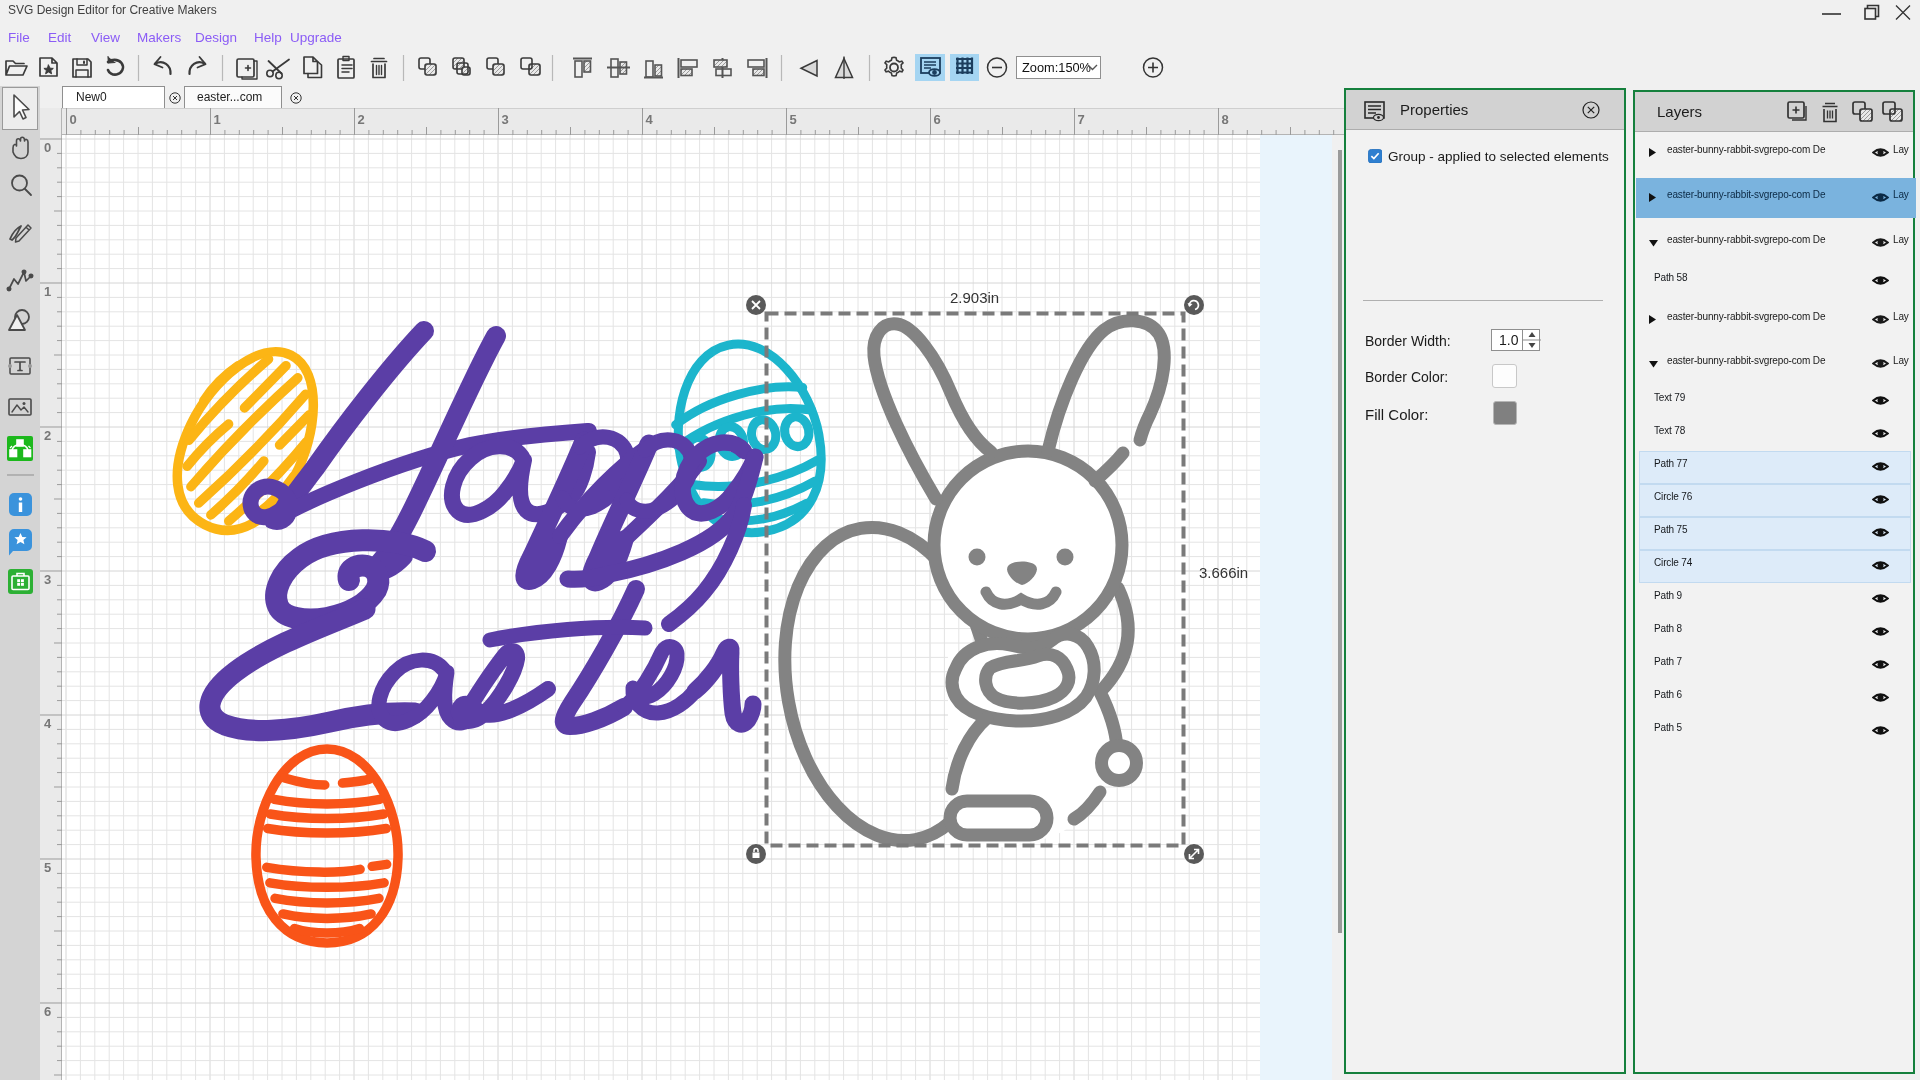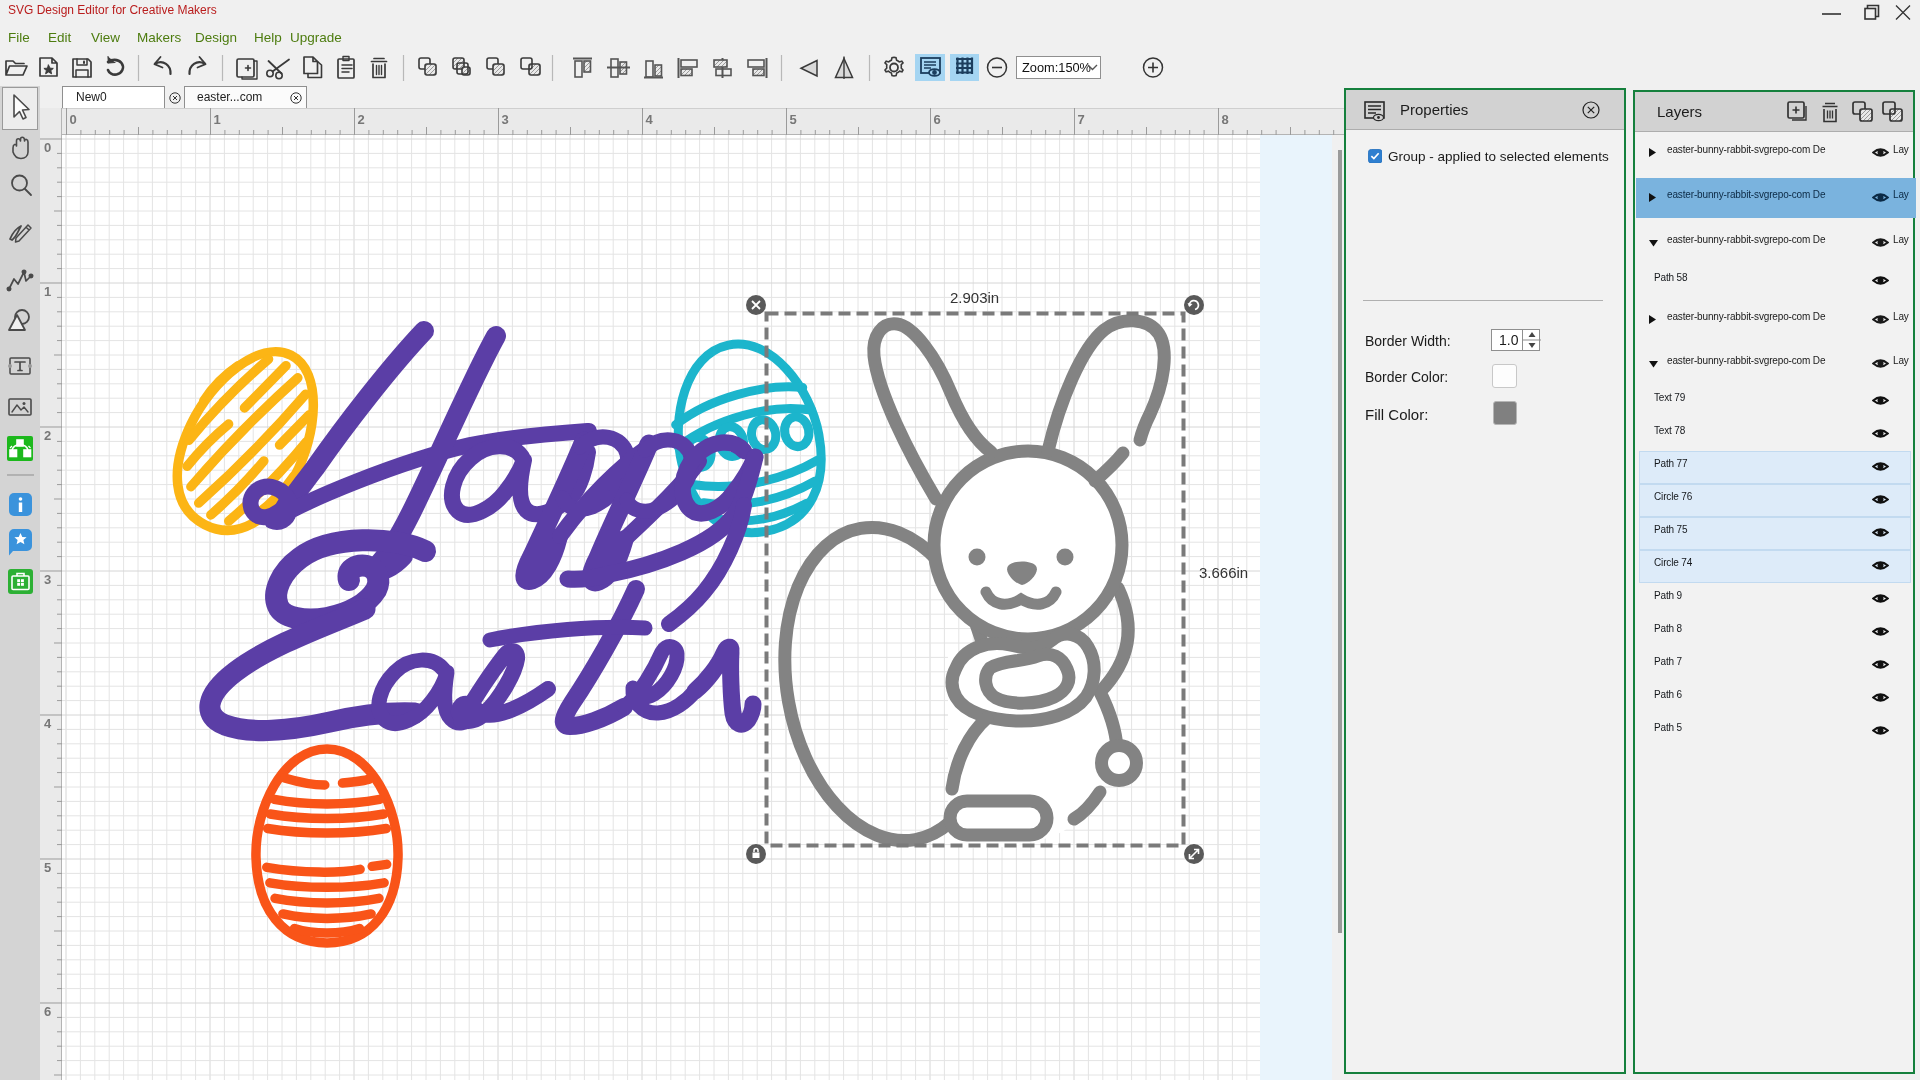--- a/index.html
+++ b/index.html
@@ -1,18 +1,18 @@
 <!DOCTYPE html>
 <html><head><meta charset="utf-8"><style>
 *{margin:0;padding:0;box-sizing:border-box}
 html,body{width:1920px;height:1080px;overflow:hidden}
 body{font-family:"Liberation Sans",sans-serif;background:#f0f0f0;position:relative;color:#1a1a1a}
 .abs{position:absolute}
-#title{left:8px;top:3px;font-size:12px;color:#b91c1c}
-.menu{top:30px;font-size:13.5px;color:#4d7c0f}
+#title{left:8px;top:3px;font-size:12px;color:#404040}
+.menu{top:30px;font-size:13.5px;color:#8b5cf6}
 #tabrow .tab{position:absolute;top:86px;height:22px;background:#fff;border:1px solid #8f8f8f;border-bottom:none;font-size:12px;color:#222}
 #lside{left:0;top:86px;width:40px;height:994px;background:#d4d4d4}
 #selbox{left:2px;top:87px;width:36px;height:43px;background:#ededed;border:1px solid #9a9a9a}
 #vruler{left:40px;top:108px;width:22px;height:972px;background:#eaeaea;border-right:1px solid #b4b4b4}
 #hruler{left:62px;top:108px;width:1283px;height:27px;background:#eaeaea;border-bottom:1px solid #b4b4b4;border-top:1px solid #cfcfcf}
 #corner{left:40px;top:108px;width:22px;height:27px;background:#eaeaea;border-bottom:1px solid #b4b4b4}
 #canvas{left:62px;top:135px;width:1198px;height:945px;background:#fff}
 #bluestrip{left:1260px;top:135px;width:72px;height:945px;background:#e9f4fc}
 #scrollthumb{left:1338px;top:150px;width:4px;height:783px;background:#9a9a9a}
 .panel{background:#f2f2f2;border:2px solid #15803d}
@@ -214,21 +214,21 @@
 <rect x="17.2" y="493.2" width="2.9" height="2.9" fill="#fff"></rect>
     <rect x="21" y="493.2" width="2.9" height="2.9" fill="#fff"></rect>
 <rect x="17.2" y="496.9" width="2.9" height="2.9" fill="#fff"></rect>
     <rect x="21" y="496.9" width="2.9" height="2.9" fill="#fff"></rect>
 </svg>
 
 <div id="tabrow">
  <div class="tab" style="left:62px;width:103px">
       <span style="position:absolute;left:13px;top:3px">New0</span>
     </div>
- <div class="tab" style="left:184px;width:123px;background:#fbfbfb">
+ <div class="tab" style="left:184px;width:98px;background:#fbfbfb">
       <span style="position:absolute;left:12px;top:3px">easter...com</span>
     </div>
  <svg class="abs" style="left:169px;top:92px" width="12" height="12" viewBox="0 0 12 12">
       <circle cx="6" cy="6" r="5.2" fill="none" stroke="#333" stroke-width="1"></circle>
       <path d="M4 4 L8 8 M8 4 L4 8" stroke="#333" stroke-width="1"></path>
     </svg>
  <svg class="abs" style="left:290px;top:92px" width="12" height="12" viewBox="0 0 12 12">
       <circle cx="6" cy="6" r="5.2" fill="none" stroke="#333" stroke-width="1"></circle>
       <path d="M4 4 L8 8 M8 4 L4 8" stroke="#333" stroke-width="1"></path>
     </svg>

